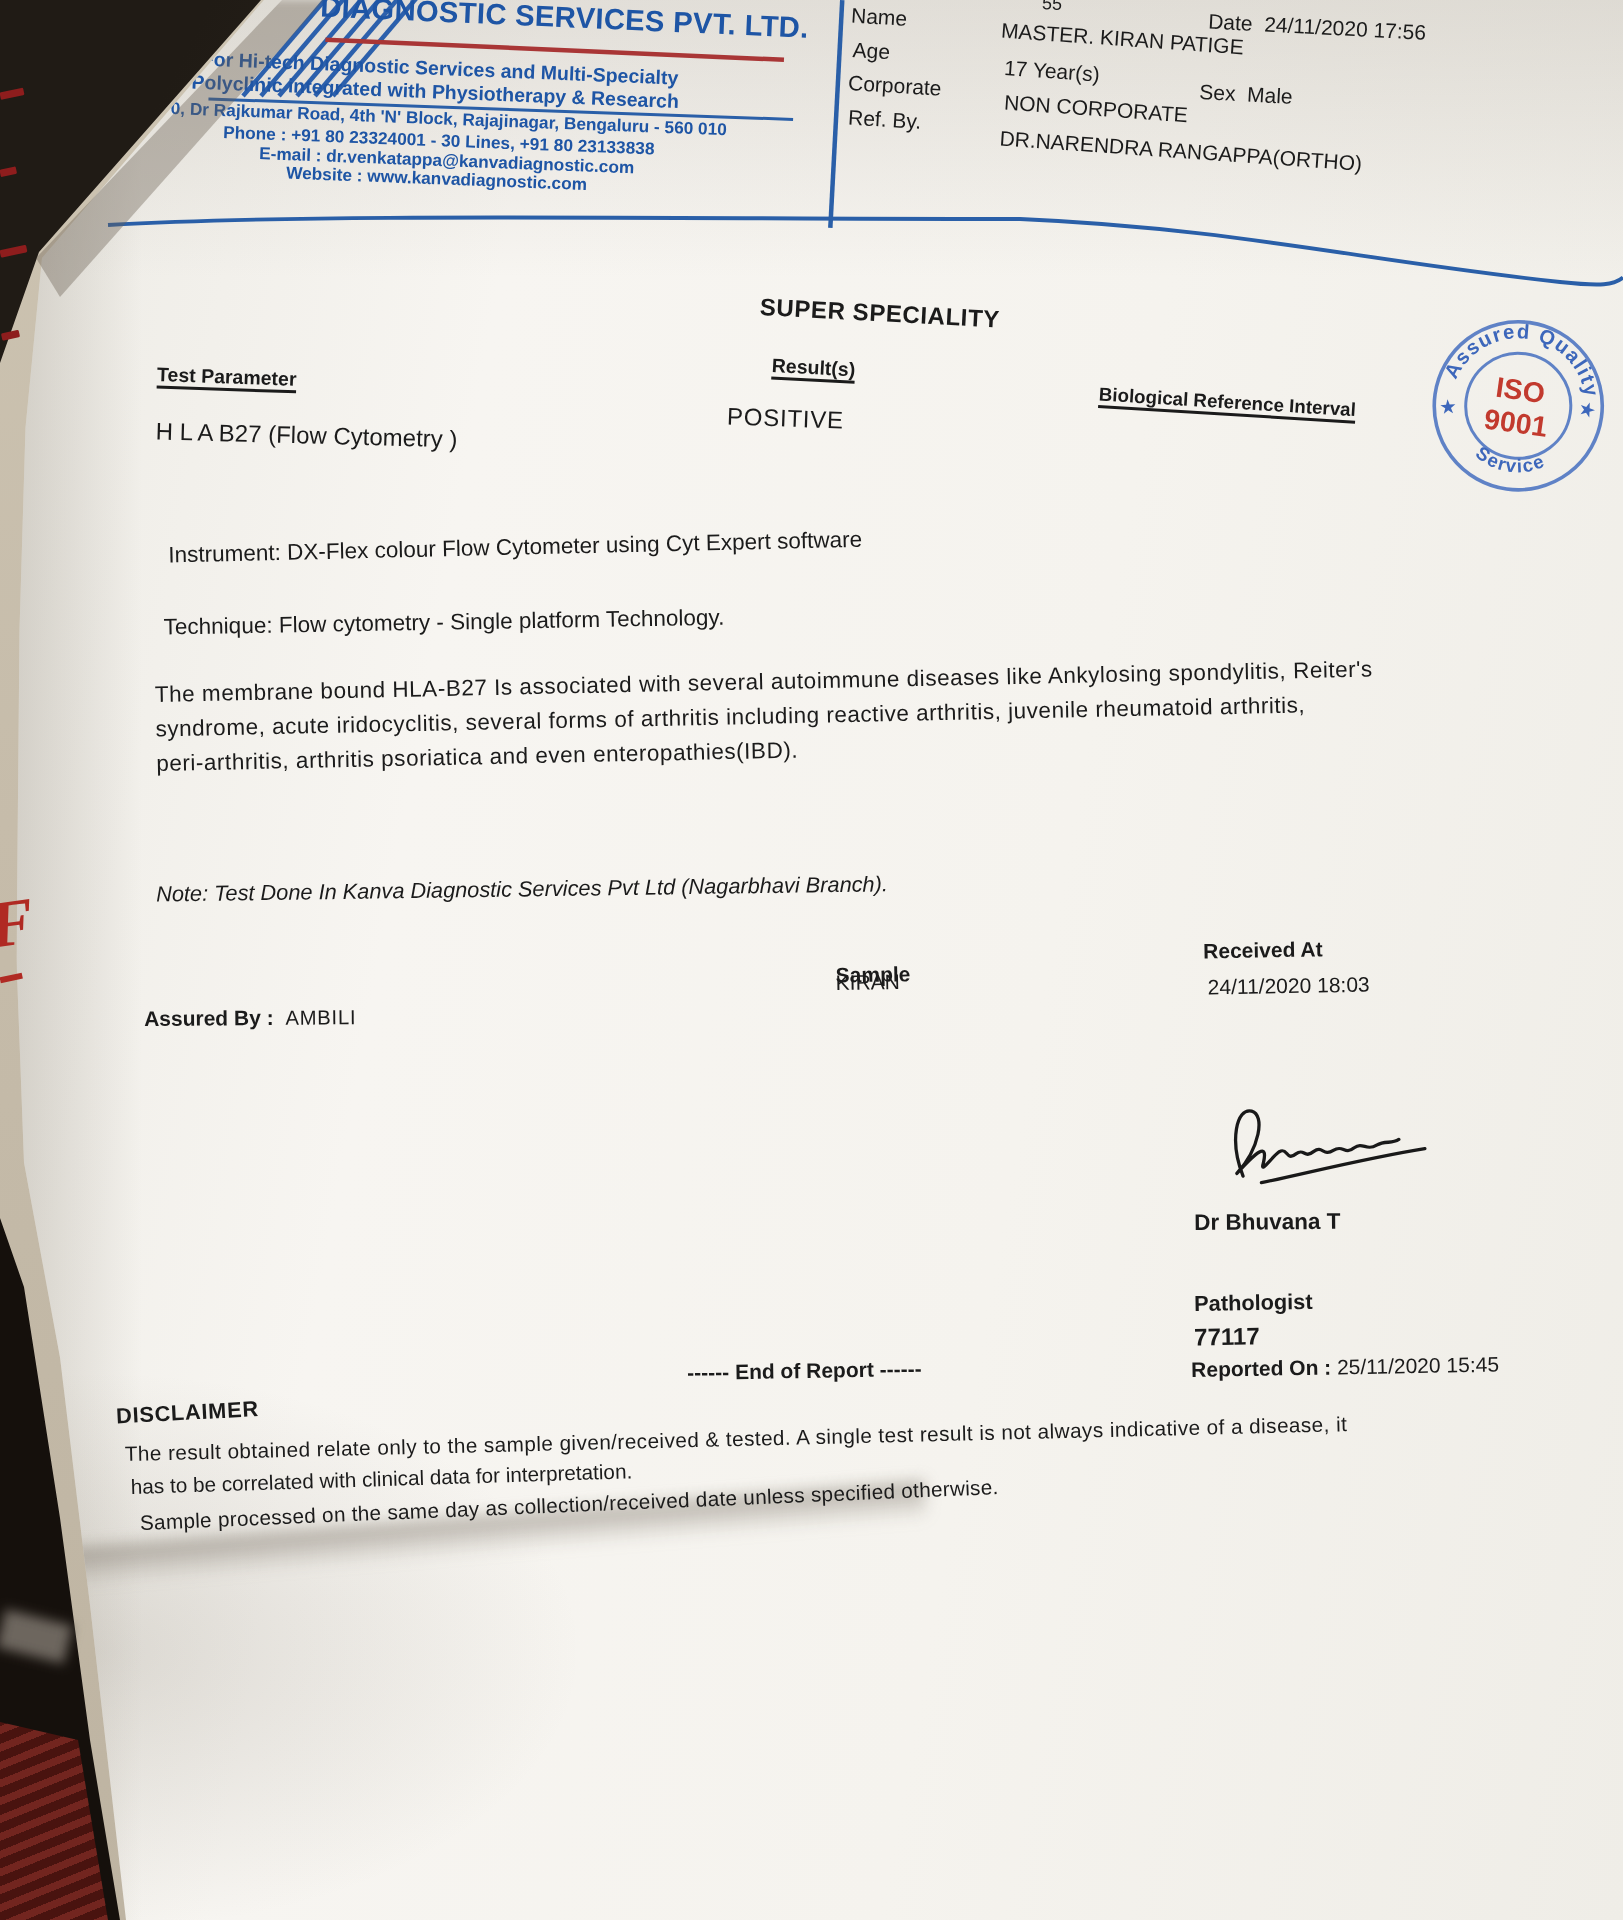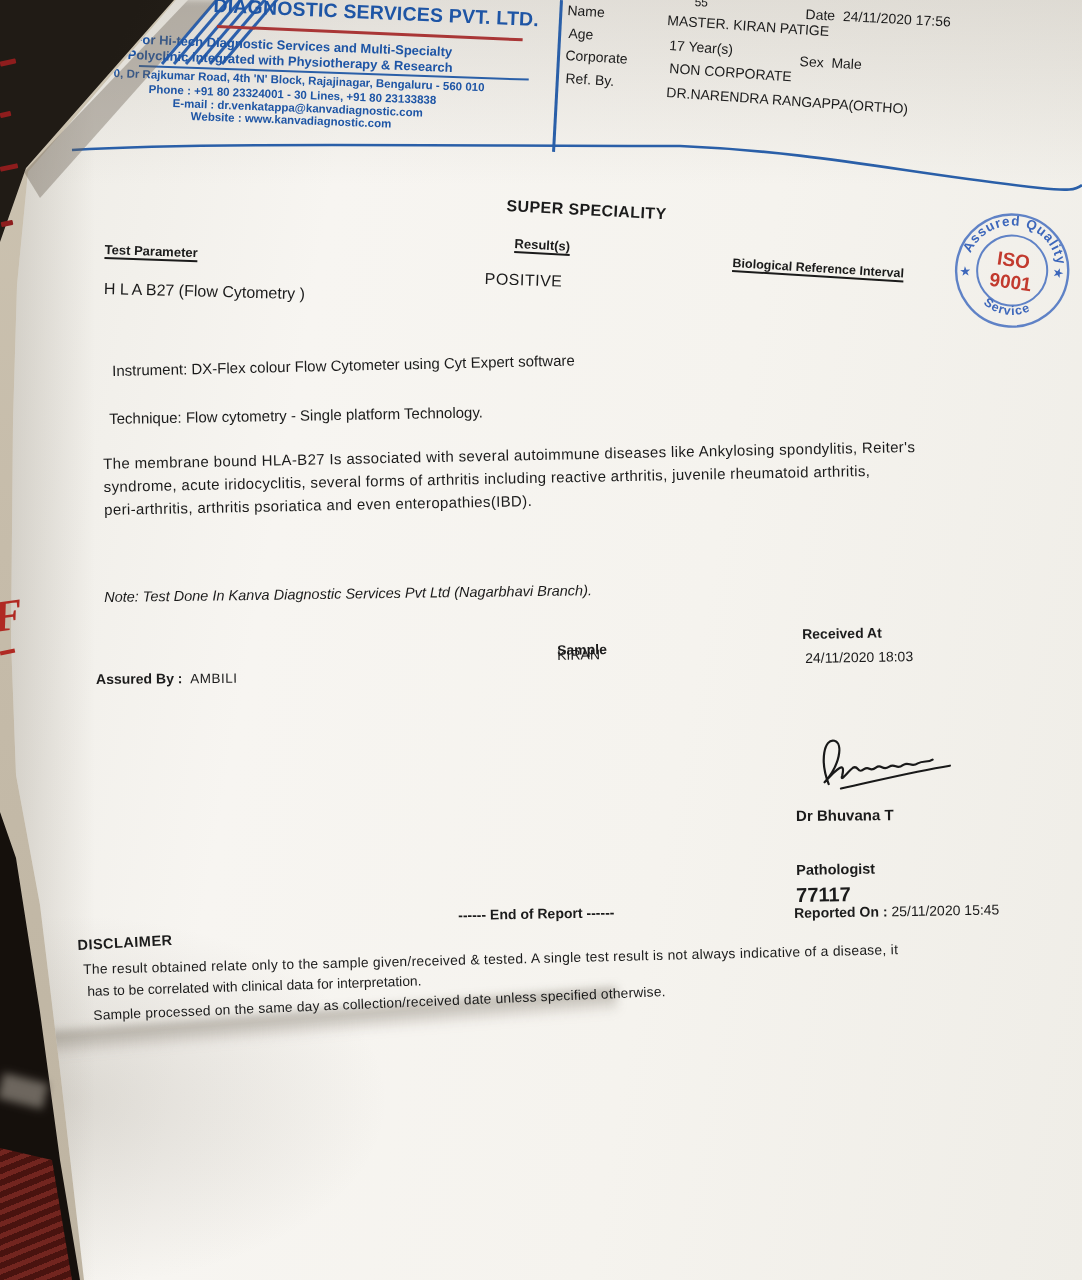--- a/index.html
+++ b/index.html
@@ -163,21 +163,21 @@
 
       <div>
         <svg class="rule" style="left:810px;top:733px;transform:rotate(-3deg);" width="150" height="70">
           <g stroke="#191919" stroke-width="2.2" fill="none" stroke-linecap="round" stroke-linejoin="round">
             <path d="M 16,52 C 8,28 14,6 24,9 C 33,12 28,34 12,50 C 26,36 34,30 30,44 C 27,52 36,40 41,37 C 47,34 45,44 52,39 C 58,35 57,43 64,38 C 70,34 70,42 77,38 C 84,34 84,42 91,37 C 97,33 99,40 106,36 C 112,33 116,36 121,33"></path>
             <path d="M 28,57 C 60,52 100,44 138,40"></path>
           </g>
         </svg>
         <div class="t b" style="left:796px;top:807px;font-size:15px;transform:rotate(-0.5deg);text-align:center;">Dr Bhuvana T</div>
         <div class="t b" style="left:796px;top:862px;font-size:14.5px;transform:rotate(-1deg);">Pathologist</div>
-        <div class="t b" style="left:796px;top:884px;font-size:20px;transform:rotate(-1deg);">77117</div>
+        <div class="t b" style="left:796px;top:884px;font-size:16px;transform:rotate(-1deg);">77117</div>
         <div class="t" style="left:794px;top:905px;font-size:14px;transform:rotate(-1deg);">
           <span class="b">Reported On :</span>&nbsp;<span>25/11/2020 15:45</span>
         </div>
       </div>
 
       <div class="t b" style="left:458px;top:907px;font-size:14px;transform:rotate(-1deg);">------ End of Report ------</div>
     </div>
 
     <div>
       <div class="t b" style="left:77px;top:937px;font-size:14.5px;letter-spacing:.5px;transform:rotate(-3deg);">DISCLAIMER</div>

